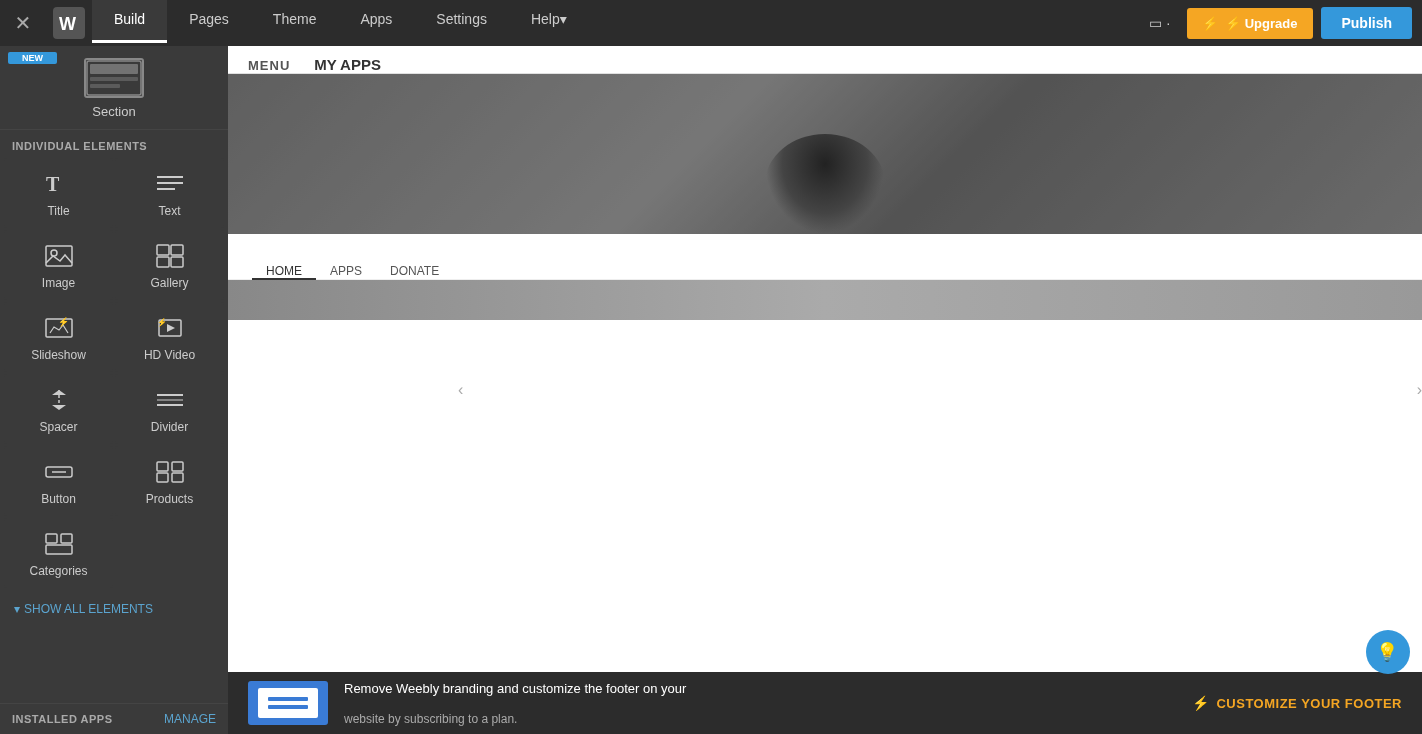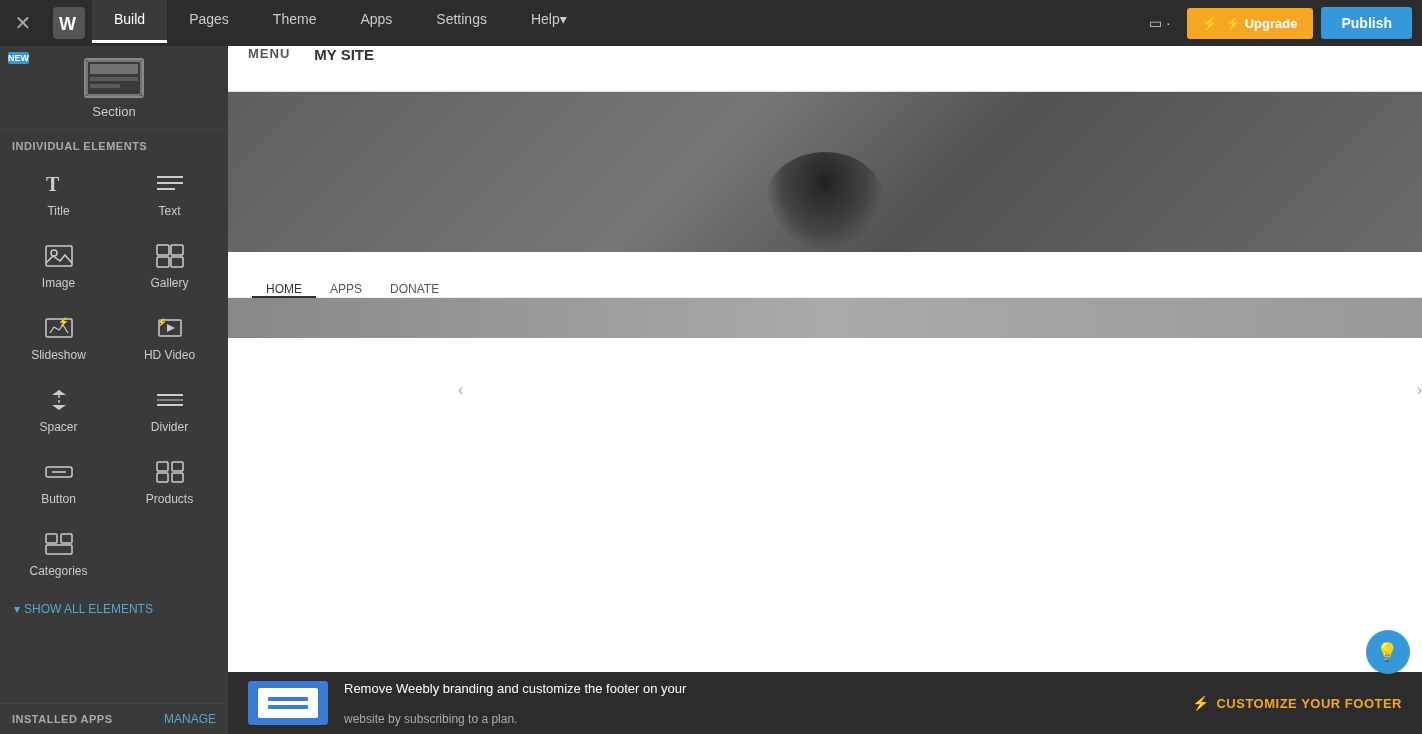--- a/index.html
+++ b/index.html
@@ -110,21 +110,21 @@
       position: relative;
     }
     .new-badge {
       position: absolute;
       top: 6px;
       left: 8px;
       background: #3498db;
       color: #fff;
       font-size: 9px;
       font-weight: bold;
-      padding: 1px 0;
+      padding: 1px 14px;
       border-radius: 2px;
     }
     .section-icon {
       width: 60px;
       height: 40px;
       border: 2px solid #888;
       border-radius: 3px;
       margin-bottom: 6px;
     }
     .sidebar-section-label {
@@ -206,23 +206,23 @@
       flex: 1;
       display: flex;
       flex-direction: column;
       overflow: hidden;
       position: relative;
     }
 
     
     .site-nav-bar {
       background: #fff;
-      height: 46px;
-      display: flex;
-      align-items: flex-start;
+      height: 28px;
+      display: flex;
+      align-items: flex-end;
       padding: 0 20px;
       border-bottom: 1px solid #e0e0e0;
       flex-shrink: 0;
     }
     .site-nav-menu {
       color: #555;
       font-size: 13px;
       font-weight: bold;
       letter-spacing: 1px;
       margin-right: 24px;
@@ -626,21 +626,21 @@
     <div class="installed-apps-bar">
       <span class="installed-apps-label">INSTALLED APPS</span>
       <span class="manage-link">MANAGE</span>
     </div>
   </div>
 
   <div class="canvas-area">
 
     <div class="site-nav-bar">
       <span class="site-nav-menu">MENU</span>
-      <span class="site-nav-logo">MY SITE</span>
+      <span class="site-nav-logo">MY APPS</span>
     </div>
 
     <div class="site-content-area">
 
       <div class="site-hero">
         <div class="site-hero-overlay"></div>
         <div class="site-hero-figure"></div>
       </div>
 
       <div class="site-tabs-bar">

